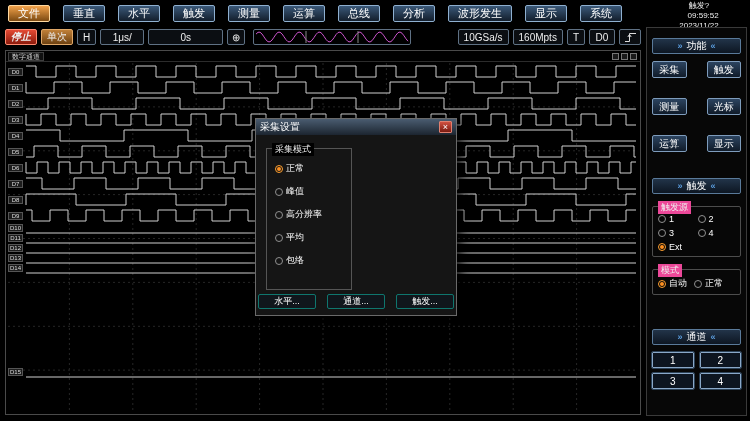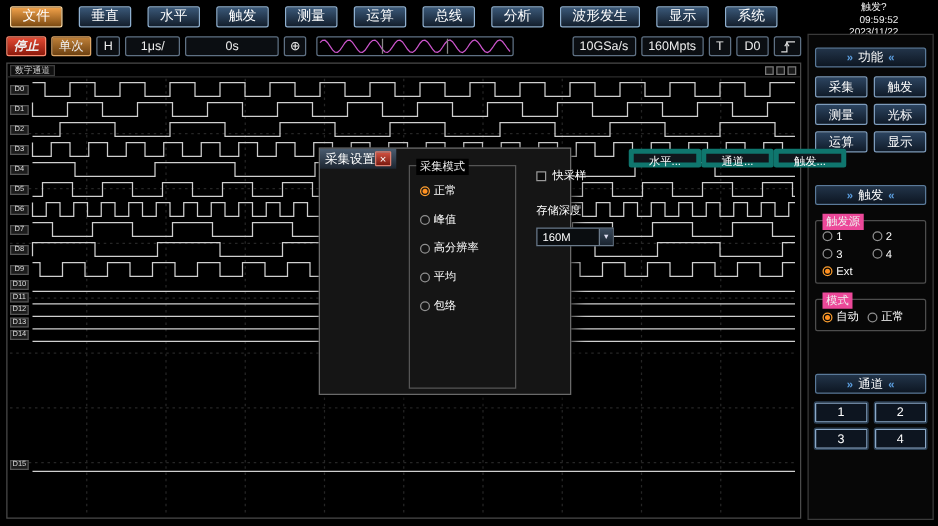--- a/index.html
+++ b/index.html
@@ -37,53 +37,53 @@
 
   
   .sidebar{position:absolute;top:27px;left:646px;width:101px;height:389px;border:1px solid #3a3a3a;background:#070707;
     padding:4px 5px;display:flex;flex-direction:column;}
   .sec-header{height:16px;flex:none;background:linear-gradient(#223449,#0d1622);border:1px solid #5a7a9a;border-radius:2px;
     display:flex;align-items:center;justify-content:center;gap:4px;font-size:10px;color:#fff;}
   .sec-header.first{margin-top:6px;}
   .sec-header.trigger{margin-top:26px;}
   .sec-header.channel{margin-top:34px;}
   .chev{color:#5c9fe0;font-size:9px;font-weight:bold;}
-  .fn-grid{display:grid;grid-template-columns:1fr 1fr;gap:5px;margin-top:7px;}
+  .fn-grid{display:grid;grid-template-columns:1fr 1fr;gap:20px;margin-top:7px;}
   .fn-btn{height:17px;background:linear-gradient(#2c4460,#101b29);border:1px solid #7e9cbc;border-radius:2px;color:#fff;font-size:10px;cursor:pointer;}
   .group{border:1px solid #4d4d4d;border-radius:2px;margin-top:12px;padding:7px 5px 4px;position:relative;flex:none;}
   .group-label{position:absolute;top:-6px;left:5px;background:#ec4899;padding:0 3px;font-size:9px;color:#eee;}
   .radio-grid{display:grid;grid-template-columns:1fr 1fr;gap:4px 2px;}
   .radio-row{display:flex;gap:7px;}
   .radio-item{display:flex;align-items:center;gap:3px;font-size:9px;color:#fff;cursor:pointer;}
   .radio{width:8px;height:8px;border:1px solid #909090;border-radius:50%;position:relative;flex:none;}
   .radio.on{border-color:#ffa030;}
   .radio.on::after{content:'';position:absolute;inset:1px;border-radius:50%;background:#ff9020;}
   .ch-grid{display:grid;grid-template-columns:1fr 1fr;gap:5px 6px;margin-top:7px;}
   .ch-btn{height:16px;border:1px solid #8aa8c8;outline:1px solid #2c4258;background:#0d1520;color:#fff;font-size:10px;border-radius:1px;cursor:pointer;}
 
   
   .dialog{position:absolute;left:255px;top:118px;width:202px;height:198px;background:#151515;border:1px solid #6a6a6a;
-    box-shadow:4px 4px 10px rgba(0,0,0,.8);display:flex;flex-direction:row;z-index:10;}
+    box-shadow:4px 4px 10px rgba(0,0,0,.8);display:flex;flex-direction:column;z-index:10;}
   .dlg-title{height:16px;flex:none;background:linear-gradient(#4a5c70,#1c2530);display:flex;align-items:center;padding:0 4px;font-size:10px;color:#fff;cursor:move;}
   .dlg-close{margin-left:auto;width:13px;height:12px;background:linear-gradient(#d05040,#7a1a10);border:1px solid #e08070;
     color:#fff;font-size:9px;line-height:9px;text-align:center;border-radius:1px;cursor:pointer;}
   .dlg-body{flex:1;display:flex;gap:16px;padding:13px 10px 4px;}
   .dlg-fieldset{width:86px;border:1px solid #555;position:relative;padding:13px 8px 8px;}
   .dlg-fieldset .group-label{background:#000000;}
   .dlg-modes{display:flex;flex-direction:column;gap:10px;}
   .dlg-right{display:flex;flex-direction:column;font-size:9px;padding-top:2px;}
   .check-row{display:flex;align-items:center;gap:5px;cursor:pointer;}
   .checkbox{width:8px;height:8px;border:1px solid #999;background:#0a0a0a;flex:none;}
   .depth-label{margin-top:15px;}
   .dropdown{margin-top:7px;width:62px;height:15px;border:1px solid #6a7a8a;background:#0a0d10;display:flex;align-items:center;cursor:pointer;}
   .dd-value{flex:1;padding-left:4px;font-size:9px;}
   .dd-arrow{width:11px;height:100%;background:linear-gradient(#3a4a5c,#1a2430);border-left:1px solid #6a7a8a;font-size:6px;
     display:flex;align-items:center;justify-content:center;color:#dde;}
   .dlg-footer{display:flex;justify-content:space-between;padding:0 2px 6px;flex:none;}
-  .dlg-btn{width:58px;height:15px;background:#10161c;border:4px solid #0f766e;color:#fff;font-size:9px;border-radius:2px;cursor:pointer;}
+  .dlg-btn{width:58px;height:15px;background:#10161c;border:1px solid #0f766e;color:#fff;font-size:9px;border-radius:2px;cursor:pointer;}
 </style>
 </head>
 <body>
 
 <div class="menubar">
 
     <button class="menu-item active">文件</button>
 
     <button class="menu-item">垂直</button>
 
@@ -325,31 +325,20 @@
             <span class="radio"></span>
             <span>平均</span>
           </label>
 
           <label class="radio-item">
             <span class="radio"></span>
             <span>包络</span>
           </label>
         </div>
     </div>
-    <div class="dlg-right">
-      <label class="check-row">
-        <span class="checkbox"></span>
-        <span>快采样</span>
-      </label>
-      <div class="depth-label">存储深度</div>
-      <div class="dropdown">
-        <span class="dd-value">160M</span>
-        <span class="dd-arrow">▼</span>
-      </div>
-    </div>
   </div>
   <div class="dlg-footer">
 
       <button class="dlg-btn">水平...</button>
 
       <button class="dlg-btn">通道...</button>
 
       <button class="dlg-btn">触发...</button>
     </div>
 </div>

